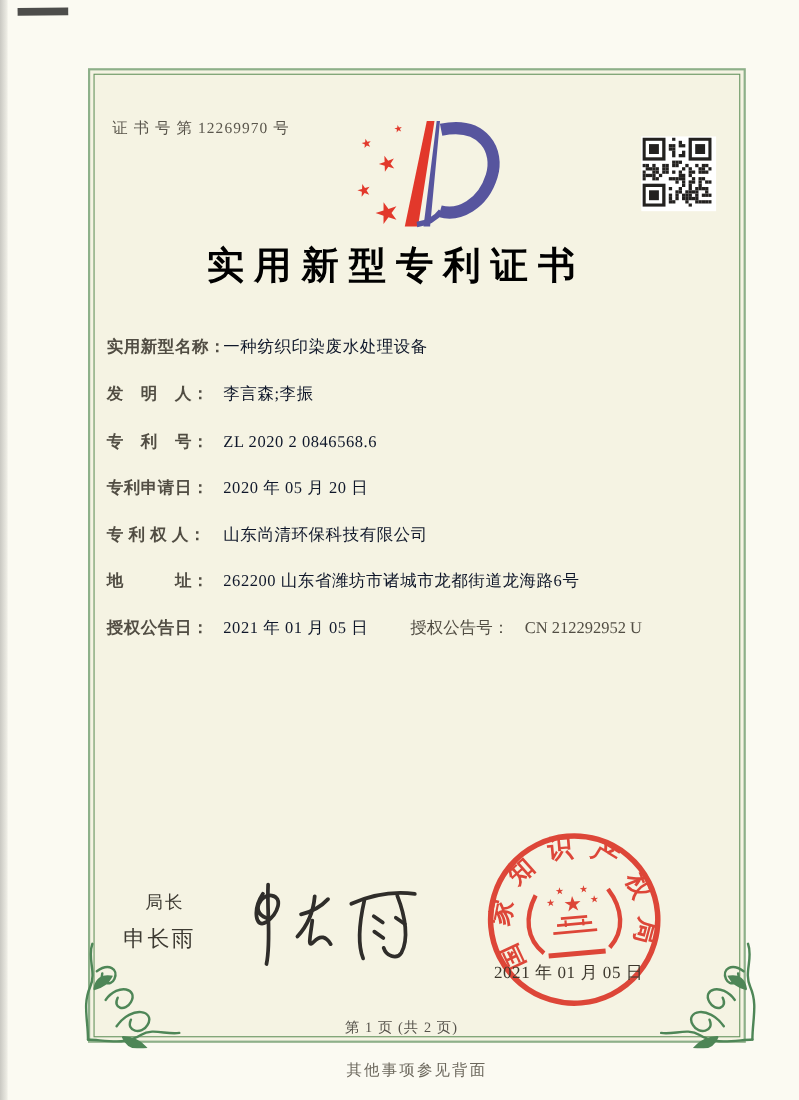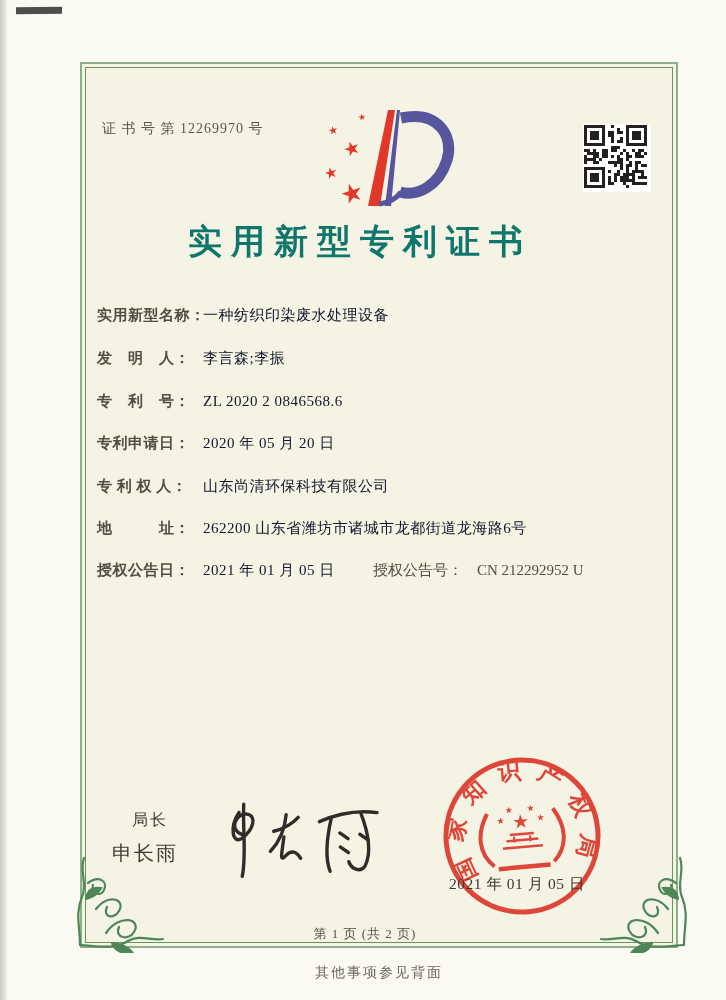--- a/index.html
+++ b/index.html
@@ -13,25 +13,25 @@
   
   .scan-edge{left:0;top:0;width:7px;height:1000px;
     background:linear-gradient(to right,#c9c8c2,#f1f0e8);}
   .scan-dash{left:16px;top:7px;width:46px;height:7px;background:#4d4d4b;transform:rotate(-.6deg);}
   
   .frame{left:80px;top:62px;width:598px;height:886px;
     background:#f5f3e3;border:2px solid #8db08a;box-sizing:border-box;}
   .frame-inner{position:absolute;left:3px;top:3px;right:3px;bottom:3px;
     border:1px solid #67945f;}
   
-  .cert-no{left:102px;top:120px;font-size:14px;letter-spacing:1px;color:#5a564c;text-align:right;}
+  .cert-no{left:102px;top:108px;font-size:14px;letter-spacing:1px;color:#5a564c;text-align:right;}
   .logo{left:300px;top:102px;width:160px;height:112px;}
   .qr{left:583px;top:124px;width:66px;height:66px;background:#fff;padding:1px;}
   .title{left:60px;top:219px;width:600px;text-align:center;
-    font-size:34px;font-weight:600;letter-spacing:9px;color:#0f766e;}
+    font-size:34px;font-weight:600;letter-spacing:9px;color:#000000;}
   
   .row{left:97px;width:560px;font-size:15px;white-space:nowrap;color:#514d43;}
   .row .lab{display:inline-block;width:106px;letter-spacing:.5px;font-weight:bold;}
   .row .val{letter-spacing:.5px;color:#0f172a;}
   .row2b{left:373px;width:300px;font-size:15px;white-space:nowrap;color:#514d43;position:absolute;}
   .row2b .lab{display:inline-block;width:104px;}
   
   .body-text{left:95px;top:595px;width:548px;font-size:14.5px;line-height:25px;
     color:#5d594d;text-align:justify;}
   .body-text p{margin:0;text-indent:2em;}

